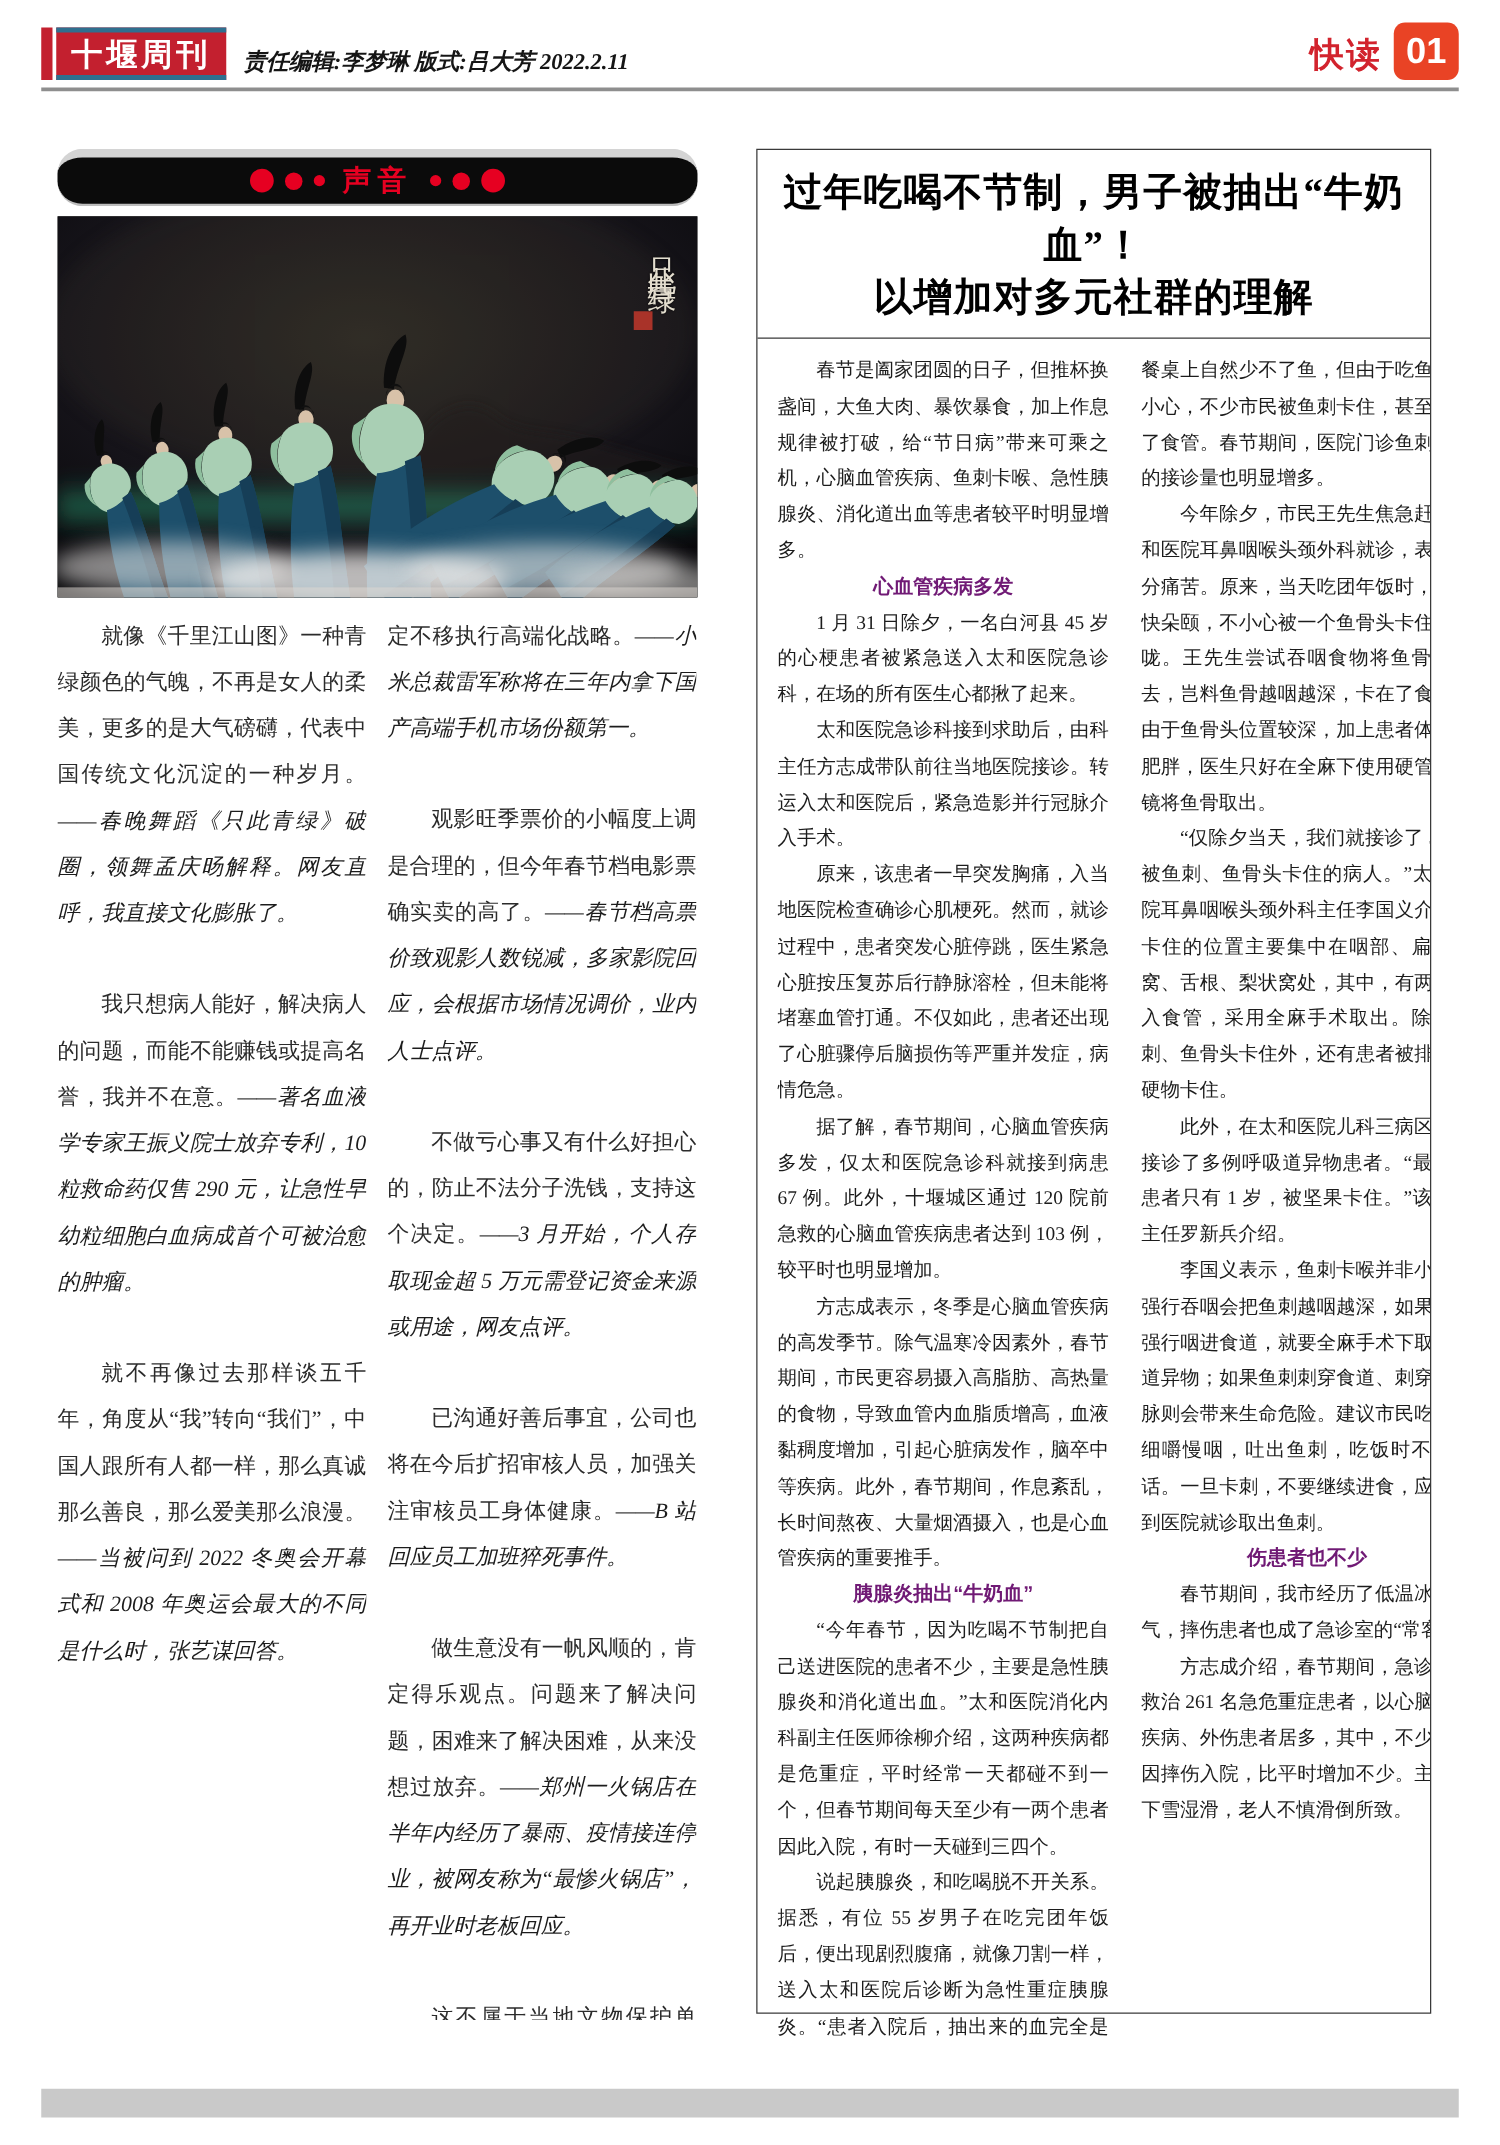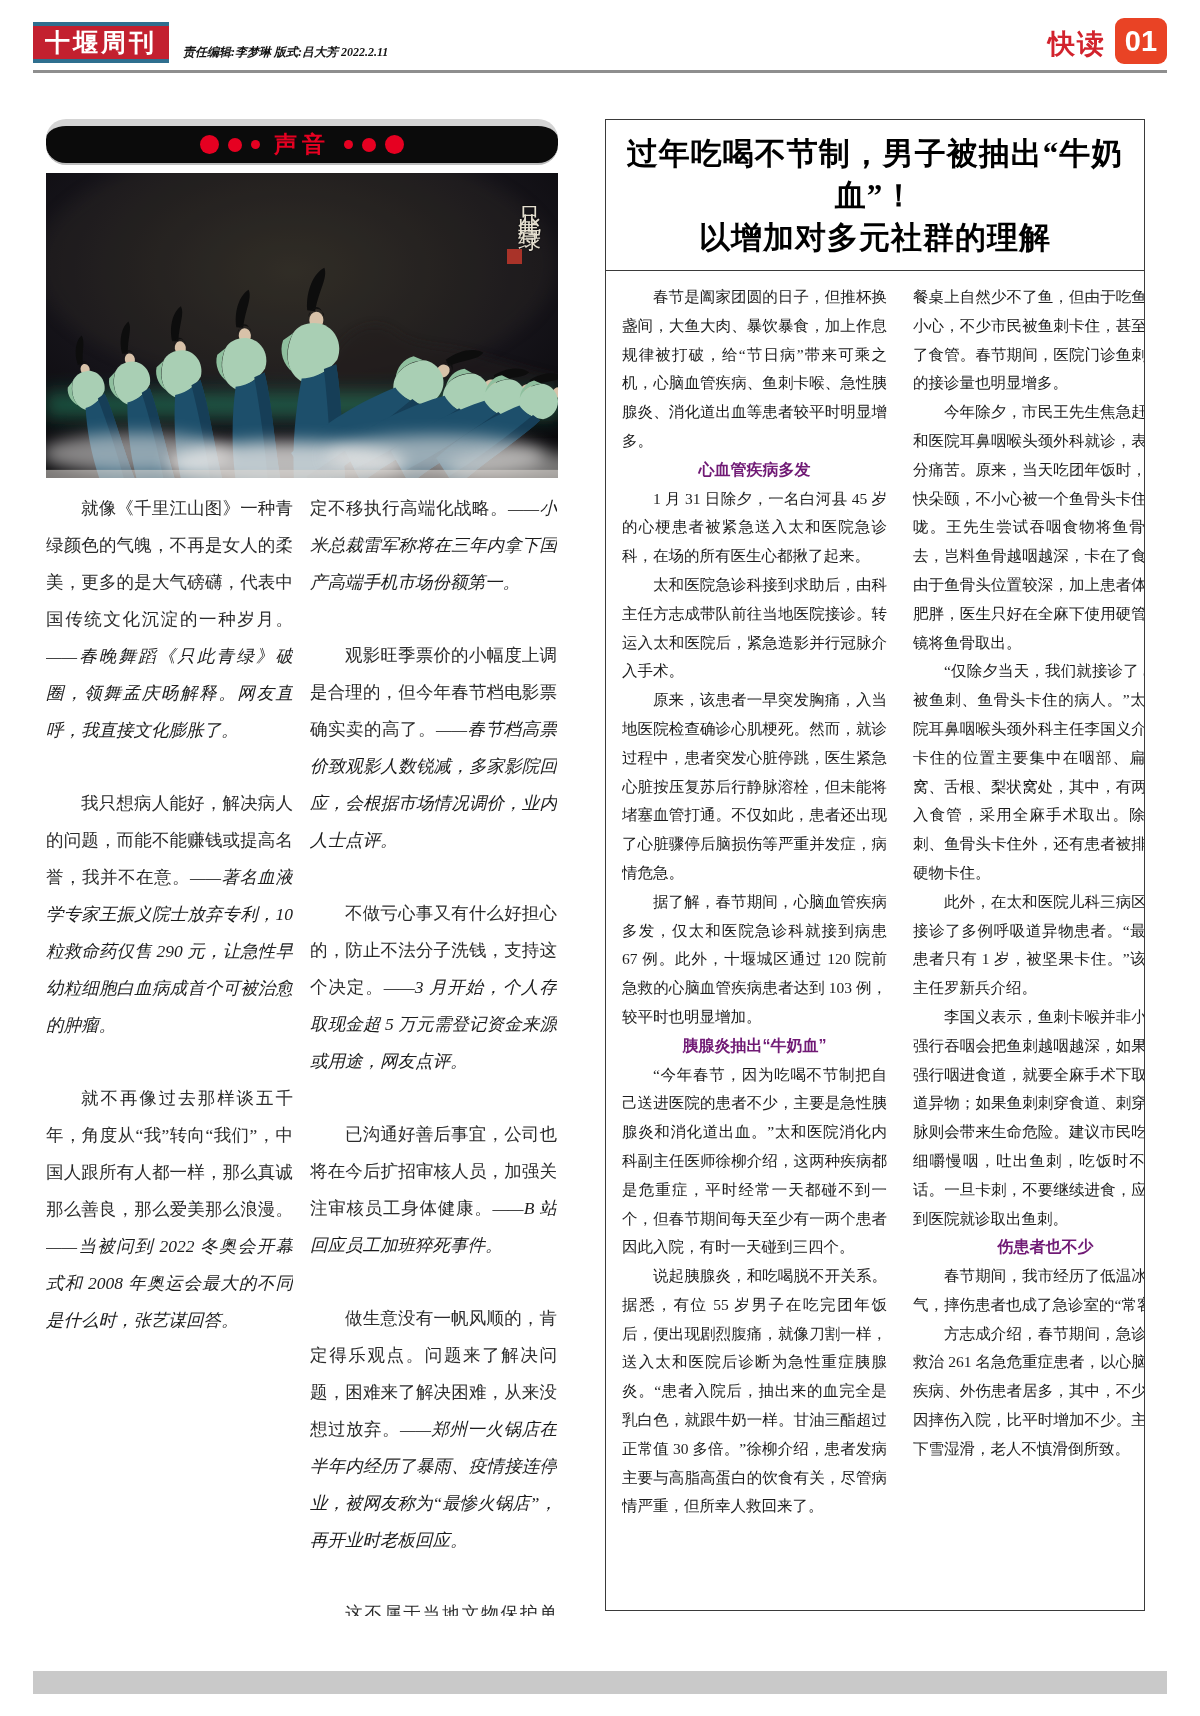--- a/index.html
+++ b/index.html
@@ -1,26 +1,26 @@
 <!DOCTYPE html>
 <html style="--accent-red: #d2232d; --masthead-red: #c3202f; --masthead-border-blue: #2f6f8f; --page-badge-red: #e94325; --dot-red: #e60021;"><head>
 <meta charset="utf-8">
 <style>
   html,body{margin:0;padding:0;background:#ffffff;}
   body{font-family:"Liberation Serif",serif;}
   .page{position:relative;width:1200px;height:1716px;box-sizing:border-box;padding:22px 33px 0;background:#fff;overflow:hidden;}
 
   
   .hdr{display:flex;align-items:flex-end;height:42px;}
-  .masthead{display:flex;align-items:stretch;height:42px;flex-direction:column;}
+  .masthead{display:flex;align-items:stretch;height:42px;}
   .masthead .tab{width:9px;background:var(--masthead-red,#c3202f);margin-right:3px;}
   .masthead .block{background:var(--masthead-red,#c3202f);border-top:4px solid var(--masthead-border-blue,#2f6f8f);
     border-bottom:4px solid var(--masthead-border-blue,#2f6f8f);color:#fff;font-weight:bold;font-size:25px;
     letter-spacing:3px;padding:0 12px;display:flex;align-items:center;}
-  .editor{margin-left:14px;font-size:12px;font-weight:bold;font-style:italic;color:#151515;padding-bottom:3px;white-space:nowrap;}
+  .editor{margin-left:14px;font-size:18px;font-weight:bold;font-style:italic;color:#151515;padding-bottom:3px;white-space:nowrap;}
   .hdr .spacer{flex:1;}
   .kuaidu{color:var(--accent-red,#d2232d);font-size:27px;font-weight:bold;font-family:"Liberation Sans",sans-serif;
     margin-right:9px;padding-bottom:2px;letter-spacing:2px;}
   .pagenum{background:var(--page-badge-red,#e94325);color:#fff;font-size:29px;font-weight:bold;width:52px;height:46px;
     border-radius:9px;display:flex;align-items:center;justify-content:center;font-family:"Liberation Sans",sans-serif;}
   .hdr-rule{height:3px;background:#8e8e8e;margin-top:6px;}
 
   
   .main{display:flex;margin-top:46px;}
 
@@ -163,20 +163,21 @@
         </h1>
       </div>
       <div class="article-cols">
         <div class="acol" id="acol1">
             <p class="ap">春节是阖家团圆的日子，但推杯换盏间，大鱼大肉、暴饮暴食，加上作息规律被打破，给“节日病”带来可乘之机，心脑血管疾病、鱼刺卡喉、急性胰腺炎、消化道出血等患者较平时明显增多。</p>
             <h3 class="subhead">心血管疾病多发</h3>
             <p class="ap">1 月 31 日除夕，一名白河县 45 岁的心梗患者被紧急送入太和医院急诊科，在场的所有医生心都揪了起来。</p>
             <p class="ap">太和医院急诊科接到求助后，由科主任方志成带队前往当地医院接诊。转运入太和医院后，紧急造影并行冠脉介入手术。</p>
             <p class="ap">原来，该患者一早突发胸痛，入当地医院检查确诊心肌梗死。然而，就诊过程中，患者突发心脏停跳，医生紧急心脏按压复苏后行静脉溶栓，但未能将堵塞血管打通。不仅如此，患者还出现了心脏骤停后脑损伤等严重并发症，病情危急。</p>
             <p class="ap">据了解，春节期间，心脑血管疾病多发，仅太和医院急诊科就接到病患 67 例。此外，十堰城区通过 120 院前急救的心脑血管疾病患者达到 103 例，较平时也明显增加。</p>
+            <p class="ap">方志成表示，冬季是心脑血管疾病的高发季节。除气温寒冷因素外，春节期间，市民更容易摄入高脂肪、高热量的食物，导致血管内血脂质增高，血液黏稠度增加，引起心脏病发作，脑卒中等疾病。此外，春节期间，作息紊乱，长时间熬夜、大量烟酒摄入，也是心血管疾病的重要推手。</p>
             <h3 class="subhead">胰腺炎抽出“牛奶血”</h3>
             <p class="ap">“今年春节，因为吃喝不节制把自己送进医院的患者不少，主要是急性胰腺炎和消化道出血。”太和医院消化内科副主任医师徐柳介绍，这两种疾病都是危重症，平时经常一天都碰不到一个，但春节期间每天至少有一两个患者因此入院，有时一天碰到三四个。</p>
             <p class="ap">说起胰腺炎，和吃喝脱不开关系。据悉，有位 55 岁男子在吃完团年饭后，便出现剧烈腹痛，就像刀割一样，送入太和医院后诊断为急性重症胰腺炎。“患者入院后，抽出来的血完全是乳白色，就跟牛奶一样。甘油三酯超过正常值 30 多倍。”徐柳介绍，患者发病主要与高脂高蛋白的饮食有关，尽管病情严重，但所幸人救回来了。</p>
           </div>
         <div class="acol" id="acol2">
             <p class="ap noind">餐桌上自然少不了鱼，但由于吃鱼时不小心，不少市民被鱼刺卡住，甚至卡住了食管。春节期间，医院门诊鱼刺卡喉的接诊量也明显增多。</p>
             <p class="ap">今年除夕，市民王先生焦急赶到太和医院耳鼻咽喉头颈外科就诊，表情十分痛苦。原来，当天吃团年饭时，他大快朵颐，不小心被一个鱼骨头卡住了喉咙。王先生尝试吞咽食物将鱼骨带下去，岂料鱼骨越咽越深，卡在了食道。由于鱼骨头位置较深，加上患者体型较肥胖，医生只好在全麻下使用硬管食管镜将鱼骨取出。</p>
             <p class="ap">“仅除夕当天，我们就接诊了 32 例被鱼刺、鱼骨头卡住的病人。”太和医院耳鼻咽喉头颈外科主任李国义介绍，卡住的位置主要集中在咽部、扁桃体窝、舌根、梨状窝处，其中，有两例深入食管，采用全麻手术取出。除被鱼刺、鱼骨头卡住外，还有患者被排骨等硬物卡住。</p>
             <p class="ap">此外，在太和医院儿科三病区，还接诊了多例呼吸道异物患者。“最小的患者只有 1 岁，被坚果卡住。”该科副主任罗新兵介绍。</p>
             <p class="ap">李国义表示，鱼刺卡喉并非小事，强行吞咽会把鱼刺越咽越深，如果鱼刺强行咽进食道，就要全麻手术下取出食道异物；如果鱼刺刺穿食道、刺穿主动脉则会带来生命危险。建议市民吃鱼时细嚼慢咽，吐出鱼刺，吃饭时不要讲话。一旦卡刺，不要继续进食，应及时到医院就诊取出鱼刺。</p>

